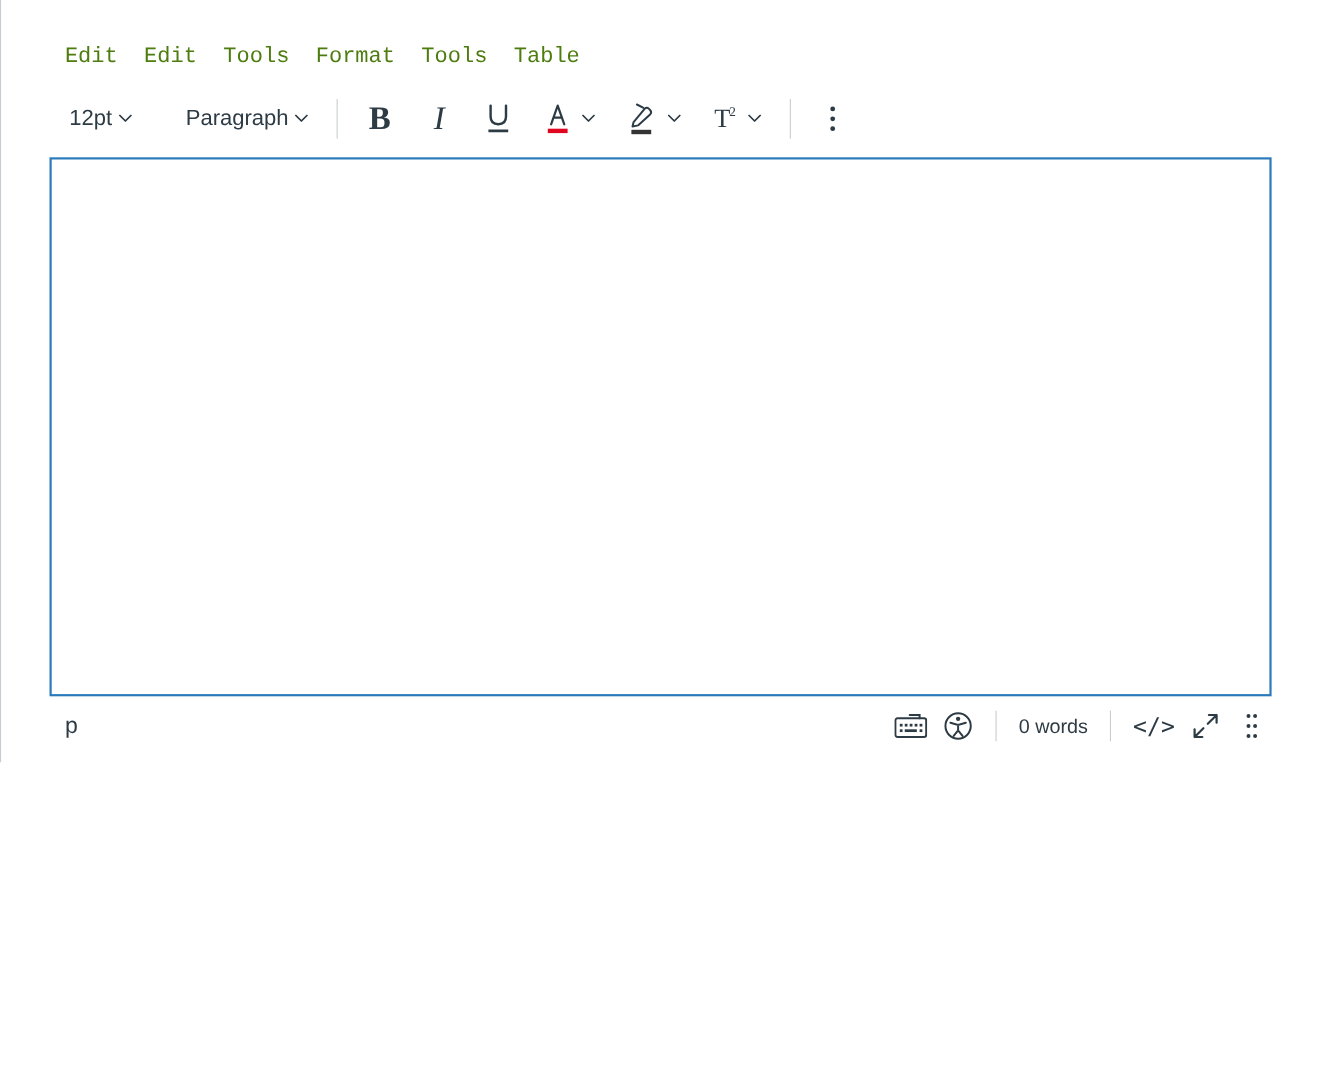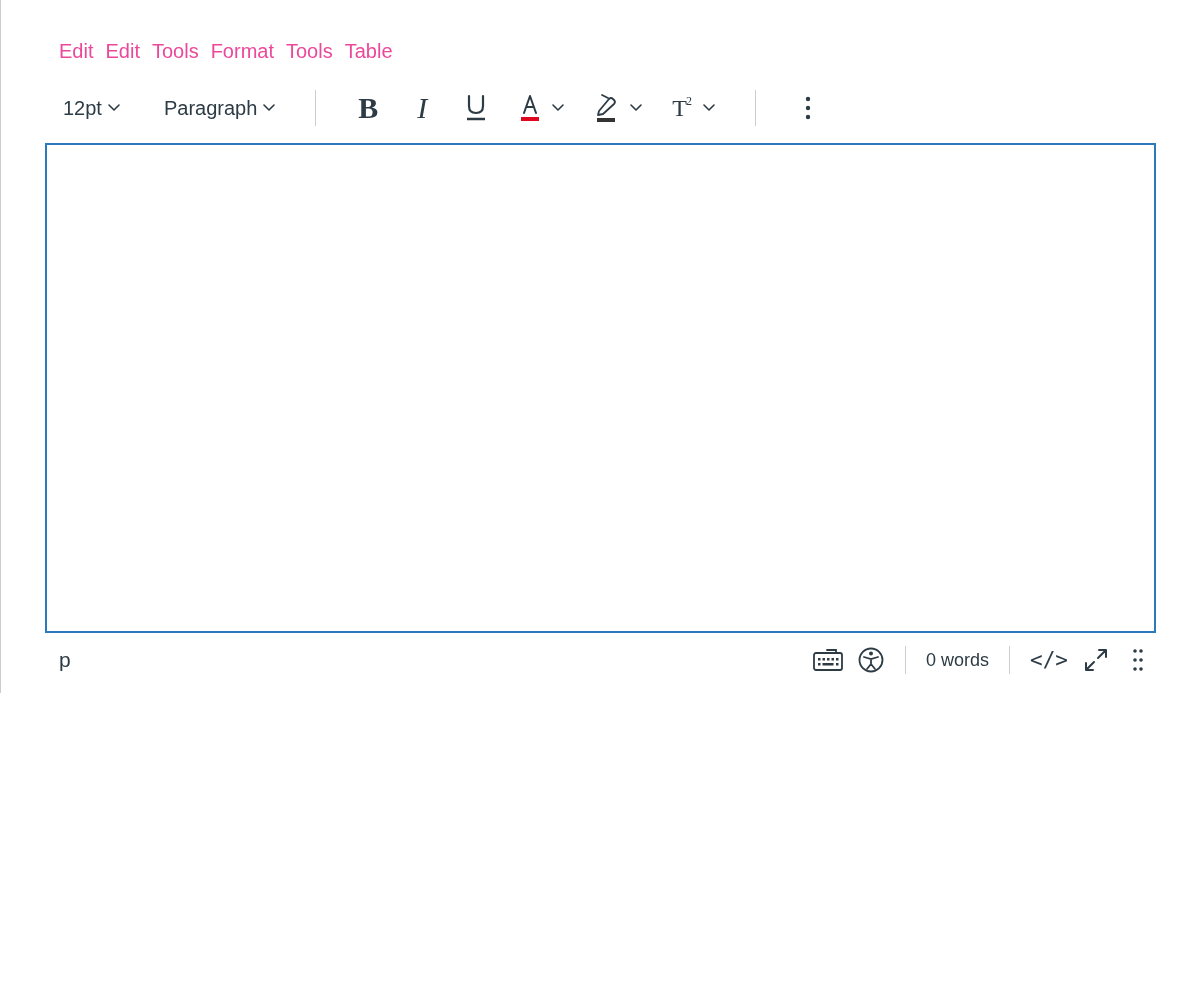--- a/index.html
+++ b/index.html
@@ -17,30 +17,31 @@
       font-size: 24px;
       line-height: 1.5;
       color: #2d3b45;
       margin-bottom: 74px;
     }
     .editor-wrap {
       padding: 0 4px 0 14px;
     }
     .menubar {
       display: flex;
-      gap: 12px;
+      gap: 24px;
       font-size: 20px;
       padding-bottom: 26px;
-      color: #ec4899;
+      color: #4d7c0f;
+      font-family: Liberation Mono, monospace;
     }
     .menubar span { cursor: pointer; }
     .toolbar {
       display: flex;
       align-items: center;
-      gap: 20px;
+      gap: 6px;
       color: #2d3b45;
       padding-bottom: 16px;
     }
     .tool-group {
       display: inline-flex;
       align-items: center;
       gap: 6px;
       padding: 0 8px;
     }
     .chev {
@@ -58,21 +59,21 @@
       display: inline-flex;
       align-items: center;
       justify-content: center;
       min-width: 32px;
       height: 38px;
       padding: 0 4px;
       cursor: pointer;
       color: #2d3b45;
     }
     .font-size { font-size: 20px; display: inline-flex; align-items: center; }
-    .para { font-size: 20px; display: inline-flex; align-items: center; }
+    .para { font-size: 20px; display: inline-flex; align-items: center; margin-left: 19px; }
     .bold-label { font-size: 30px; font-weight: 700; font-family: Georgia, serif; }
     .italic-label { font-size: 30px; font-style: italic; font-family: Georgia, 'Times New Roman', serif; }
     .editor-canvas {
       border: 2px solid #2b7abb;
       width: 100%;
       height: 490px;
       background: #fff;
     }
     .statusbar {
       display: flex;

